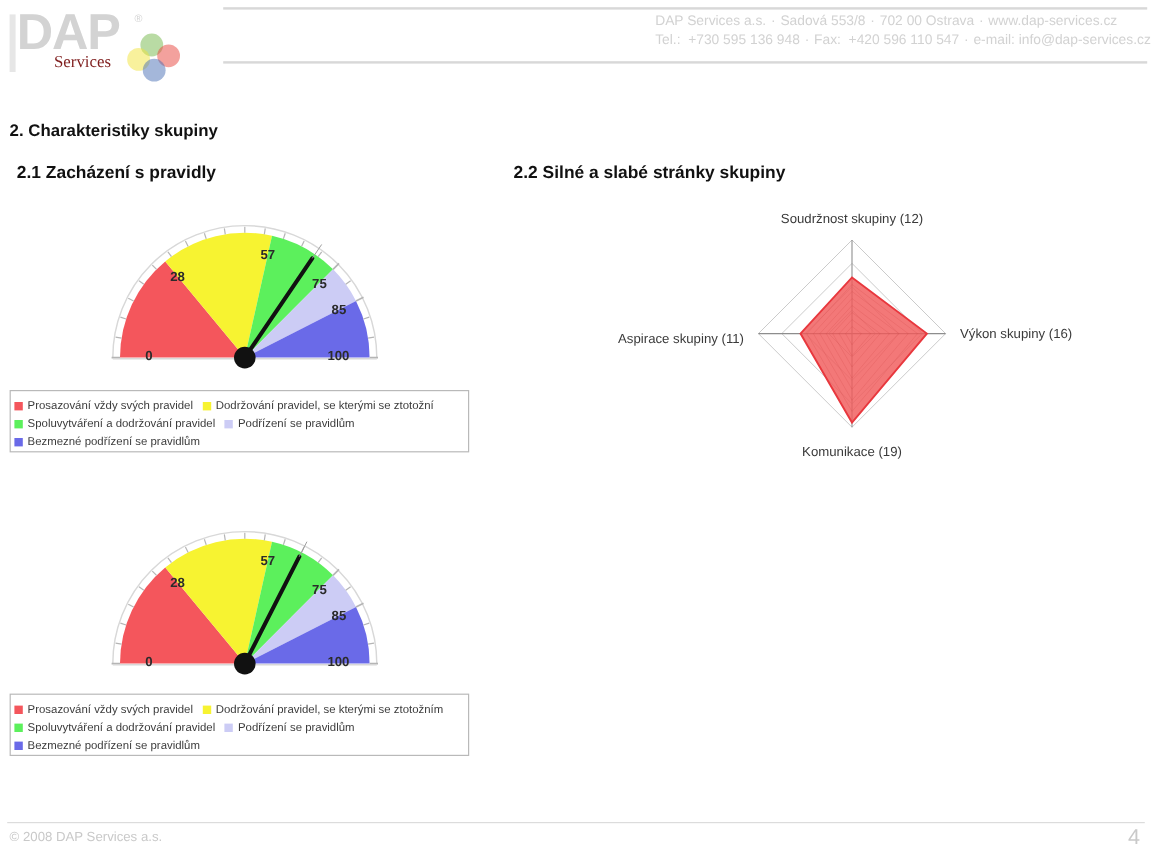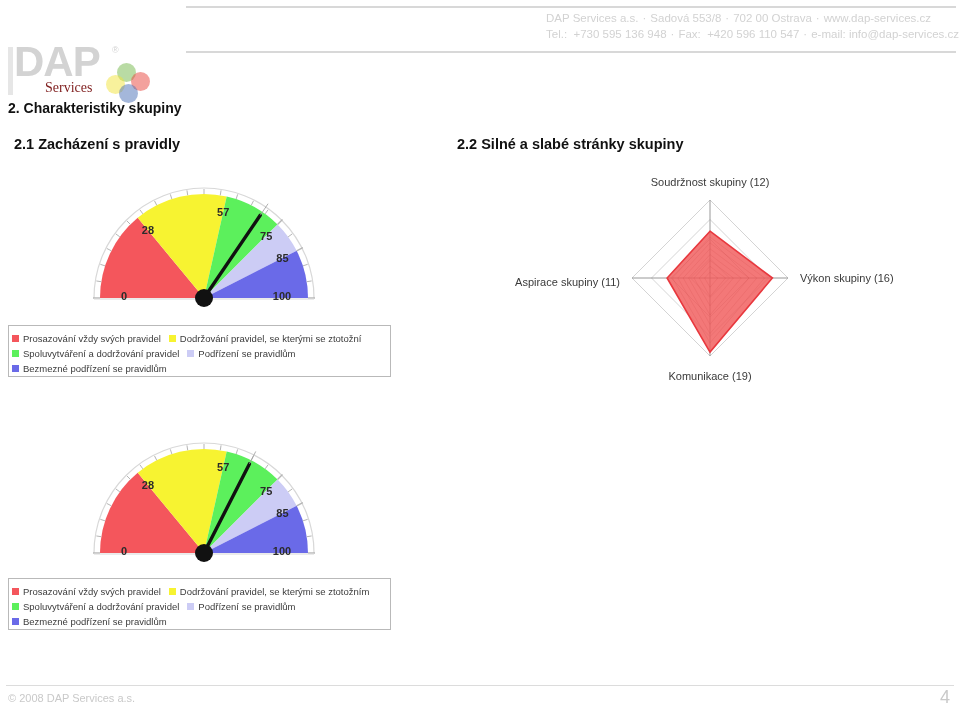--- a/index.html
+++ b/index.html
@@ -19,21 +19,21 @@
 
   
   .header {
     position: absolute;
     left: 0; top: 0;
     width: 960px; height: 72px;
   }
   .logo-block {
     position: absolute;
     left: 8px; top: 4px;
-    width: 140px; height: 62px; margin-top: 35px;
+    width: 140px; height: 62px;
   }
   .logo-dap {
     position: absolute;
     left: 6px; top: 2px;
     font-size: 42px;
     font-weight: bold;
     letter-spacing: -1px;
     color: #d3d3d3;
     font-family: "Liberation Sans", sans-serif;
     line-height: 42px;
@@ -97,21 +97,21 @@
   }
   .h2a {
     position: absolute;
     left: 14px; top: 136px;
     font-size: 14.5px;
     font-weight: bold;
     color: #111;
   }
   .h2b {
     position: absolute;
-    left: 457px; top: 136px;
+    left: 428px; top: 136px;
     font-size: 14.5px;
     font-weight: bold;
     color: #111;
   }
   .h2c {
     position: absolute;
     left: 14px; top: 392px;
     font-size: 14.5px;
     font-weight: bold;
     color: #111;

